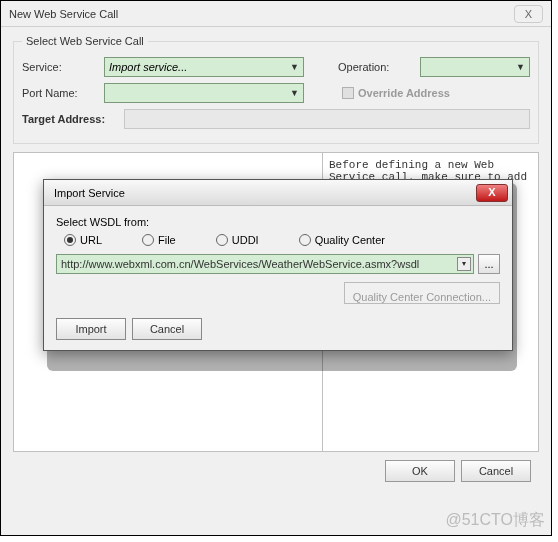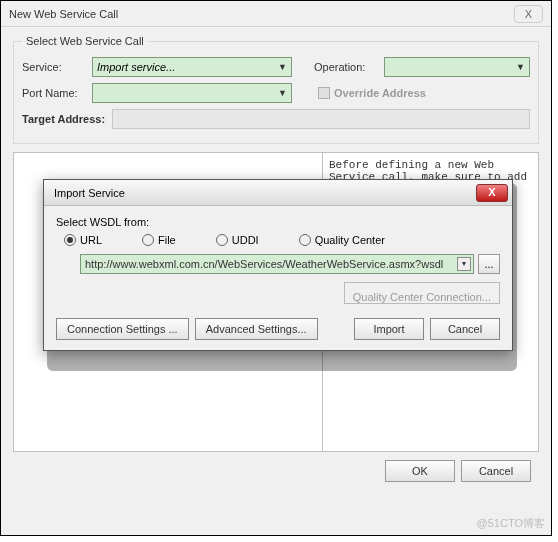--- a/index.html
+++ b/index.html
@@ -6,21 +6,21 @@
 body { margin: 0; background: #fff; width: 558px; height: 542px; position: relative; }
 
 .main-window { width: 552px; height: 536px; border: 1px solid #000; background: #f0f0f0; position: relative; }
 .title-bar { height: 26px; border-bottom: 1px solid #d0d0d0; display: flex; align-items: center; padding: 0 8px; justify-content: space-between; }
 .title-text { color: #333; }
 .close-x { border: 1px solid #ccc; border-radius: 4px; padding: 2px 10px; color: #666; }
 
 fieldset.group { border: 1px solid #d8d8d8; margin: 8px 12px; padding: 10px 8px 8px 8px; background: #f0f0f0; }
 fieldset.group legend { color: #333; padding: 0 4px; }
 
-.row { display: flex; align-items: center; margin-bottom: 6px; gap: 6px; }
+.row { display: flex; align-items: center; margin-bottom: 6px; gap: 18px; }
 .lbl { width: 64px; color: #333; }
 .lbl-long { width: 84px; color: #333; font-weight: bold; }
 .combo { height: 20px; border: 1px solid #7a9a7a; background: #d5ecd5; display: flex; align-items: center; justify-content: space-between; padding: 0 4px; font-style: italic; }
 .combo .arrow { font-size: 9px; color: #333; }
 .readonly-box { height: 20px; border: 1px solid #c8c8c8; background: #e8e8e8; flex: 1; }
 .checkbox-dis { display: flex; align-items: flex-end; gap: 4px; color: #9a9a9a; font-weight: bold; }
 .checkbox-dis .cb { width: 12px; height: 12px; border: 1px solid #b0b0b0; background: #e0e0e0; }
 
 .content-area { border: 1px solid #c0c0c0; margin: 0 12px; height: 300px; background: #fff; display: flex; }
 .left-pane { flex: 1; border-right: 1px solid #c0c0c0; }
@@ -31,32 +31,32 @@
 
 .modal-shadow { position: absolute; left: 46px; top: 182px; width: 470px; height: 188px; background: rgba(0,0,0,0.3); border-radius: 6px; }
 .modal { position: absolute; left: 42px; top: 178px; width: 470px; border: 1px solid #555; border-radius: 0; background: #f0f0f0; box-shadow: 0 4px 14px rgba(0,0,0,0.4); overflow: hidden; }
 .modal-title { height: 26px; background: linear-gradient(#f9f9f9, #dcdcdc); display: flex; align-items: center; justify-content: space-between; padding: 0 4px 0 10px; border-bottom: 1px solid #bbb; }
 .modal-close { width: 32px; height: 18px; background: linear-gradient(#f08080, #c01818); border: 1px solid #803030; border-radius: 3px; color: #fff; text-align: center; font-weight: bold; line-height: 15px; }
 .modal-body { padding: 10px 12px; }
 .radio-row { display: flex; gap: 40px; margin: 6px 0 8px 8px; }
 .radio-item { display: flex; align-items: center; gap: 4px; }
 .radio-dot { width: 12px; height: 12px; border: 1px solid #666; border-radius: 50%; display: flex; align-items: center; justify-content: center; }
 .radio-dot.on::after { content: ""; width: 6px; height: 6px; background: #333; border-radius: 50%; }
-.url-row { display: flex; gap: 4px; align-items: center; margin-left: 24px; }
+.url-row { display: flex; gap: 4px; align-items: center; }
 .url-input { flex: 1; height: 20px; border: 1px solid #7a9a7a; background: #d5ecd5; font-family: "Courier New", monospace; padding: 0 16px 0 4px; color: #333; position: relative; display: flex; align-items: center; }
 .url-input .dd { position: absolute; right: 2px; top: 2px; width: 14px; height: 14px; border: 1px solid #888; background: #eee; font-size: 8px; text-align: center; line-height: 12px; }
 .small-btn { width: 22px; height: 20px; border: 1px solid #999; background: linear-gradient(#fdfdfd, #e3e3e3); text-align: center; line-height: 18px; }
 .row-right { display: flex; justify-content: flex-end; margin-top: 8px; }
 .btn-dis { height: 22px; padding: 4px 8px; border: 1px solid #bbb; background: #f0f0f0; color: #9a9a9a; line-height: 20px; }
 .modal-bottom { display: flex; justify-content: space-between; margin-top: 14px; gap: 6px; }
 .modal-bottom .left-grp { display: flex; gap: 6px; }
 .modal-bottom .right-grp { display: flex; gap: 6px; }
 .btn2 { height: 22px; padding: 0 10px; border: 1px solid #888; background: linear-gradient(#fdfdfd, #e3e3e3); line-height: 20px; color: #333; }
 
-.watermark { position: absolute; right: 6px; bottom: 4px; color: #bbb; font-size: 11px; }
+.watermark { position: absolute; right: 6px; bottom: 4px; color: #bbb; font-size: 16px; }
 </style>
 </head>
 <body>
 
 <div class="main-window">
   <div class="title-bar">
     <span class="title-text">New Web Service Call</span>
     <span class="close-x">X</span>
   </div>
 
@@ -134,24 +134,20 @@
         <div class="url-input">
           <span>http://www.webxml.com.cn/WebServices/WeatherWebService.asmx?wsdl</span>
           <span class="dd">▾</span>
         </div>
         <div class="small-btn">...</div>
       </div>
       <div class="row-right">
         <div class="btn-dis">Quality Center Connection...</div>
       </div>
       <div class="modal-bottom">
-        <div class="left-grp">
-          <div class="btn2">Connection Settings ...</div>
-          <div class="btn2">Advanced Settings...</div>
-        </div>
         <div class="right-grp">
           <div class="btn2" style="min-width:70px;text-align:center">Import</div>
           <div class="btn2" style="min-width:70px;text-align:center">Cancel</div>
         </div>
       </div>
     </div>
   </div>
 
   <div class="watermark">@51CTO博客</div>
 </div>

